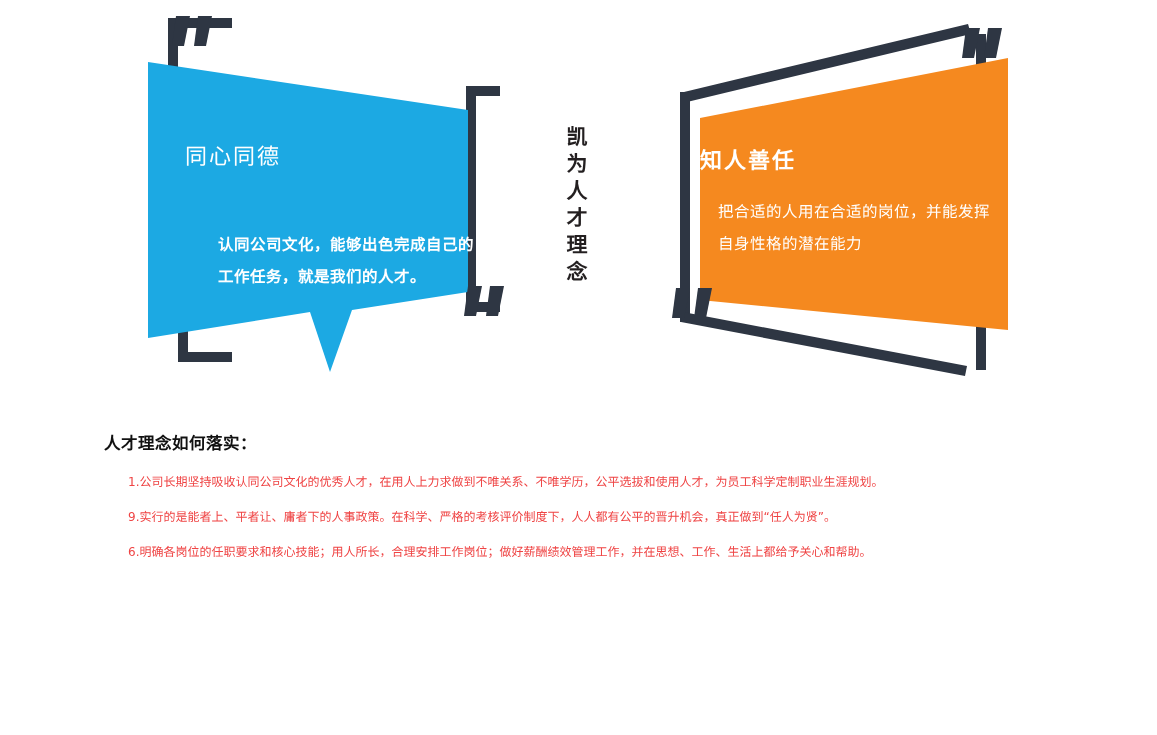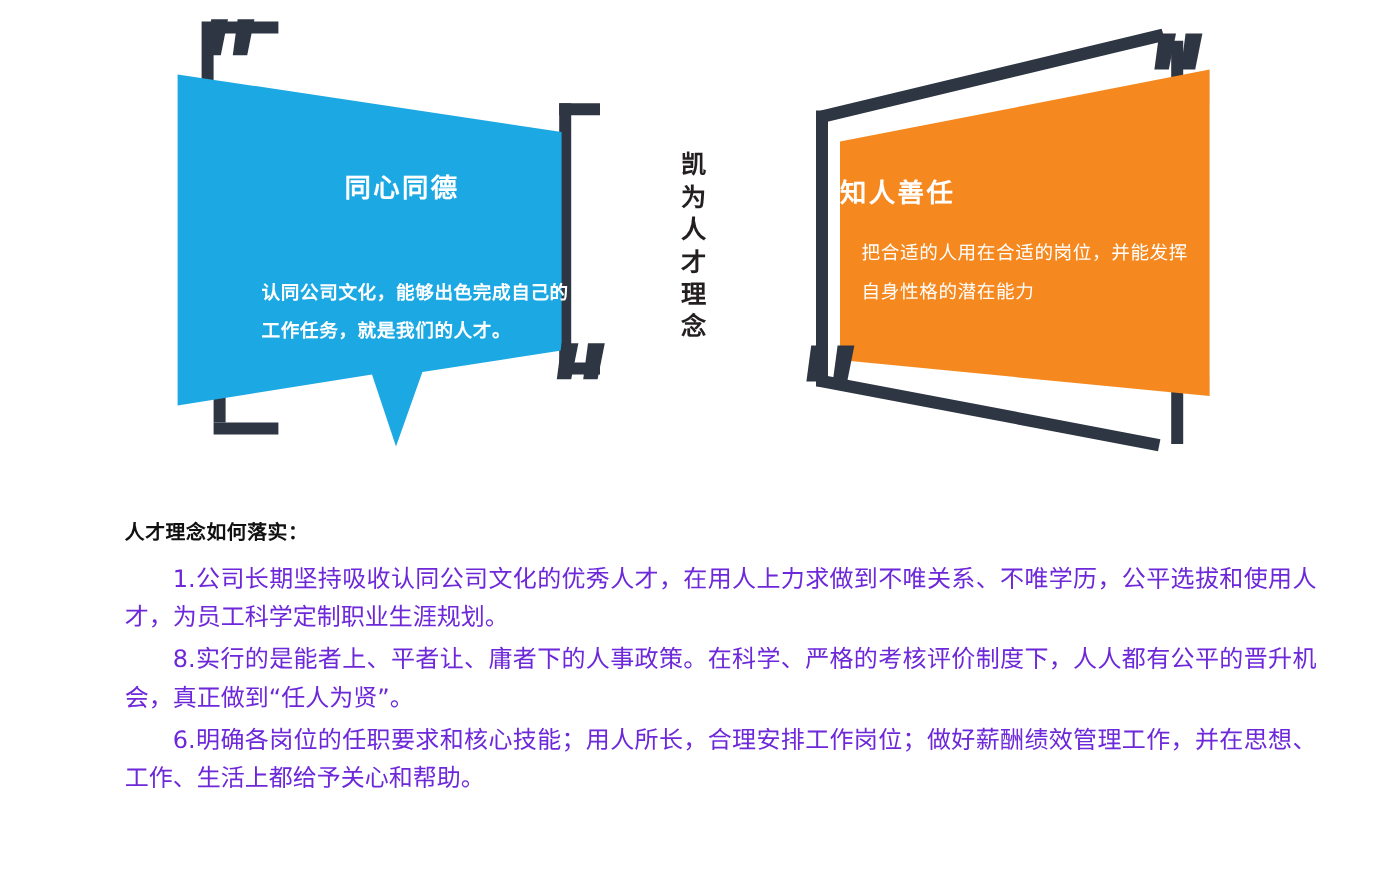--- a/index.html
+++ b/index.html
@@ -33,23 +33,22 @@
     left: 0;
     top: 0;
   }
 
   
   .left-title {
     position: absolute;
     left: 185px;
     top: 138px;
     width: 300px;
-    text-align: center;
     font-size: 22px;
-    font-weight: bold;
+    font-weight: normal;
     color: #ffffff;
     letter-spacing: 2px;
   }
   .left-body {
     position: absolute;
     left: 218px;
     top: 193px;
     width: 260px;
     font-size: 15.5px;
     font-weight: bold;
@@ -110,23 +109,23 @@
   }
   .article h2 {
     margin: 0 0 12px 0;
     font-size: 16.5px;
     font-weight: bold;
     color: #111111;
     letter-spacing: 0.5px;
   }
   .article p {
     margin: 0 0 3px 0;
-    font-size: 20px;
+    font-size: 12px;
     line-height: 32px;
-    color: #6d28d9;
+    color: #ef4444;
     text-indent: 2em;
     text-align: justify;
   }
 </style>
 </head>
 <body>
 
 <div class="page">
 
   <div class="graphic">
@@ -189,17 +188,17 @@
 
     <div class="center-label">凯为人才理念</div>
 
     <div class="right-title">知人善任</div>
     <div class="right-body">把合适的人用在合适的岗位，并能发挥自身性格的潜在能力</div>
   </div>
 
   <div class="article">
     <h2>人才理念如何落实：</h2>
     <p>1.公司长期坚持吸收认同公司文化的优秀人才，在用人上力求做到不唯关系、不唯学历，公平选拔和使用人才，为员工科学定制职业生涯规划。</p>
-    <p>8.实行的是能者上、平者让、庸者下的人事政策。在科学、严格的考核评价制度下，人人都有公平的晋升机会，真正做到“任人为贤”。</p>
+    <p>9.实行的是能者上、平者让、庸者下的人事政策。在科学、严格的考核评价制度下，人人都有公平的晋升机会，真正做到“任人为贤”。</p>
     <p>6.明确各岗位的任职要求和核心技能；用人所长，合理安排工作岗位；做好薪酬绩效管理工作，并在思想、工作、生活上都给予关心和帮助。</p>
   </div>
 
 </div>
 
 </body></html>

